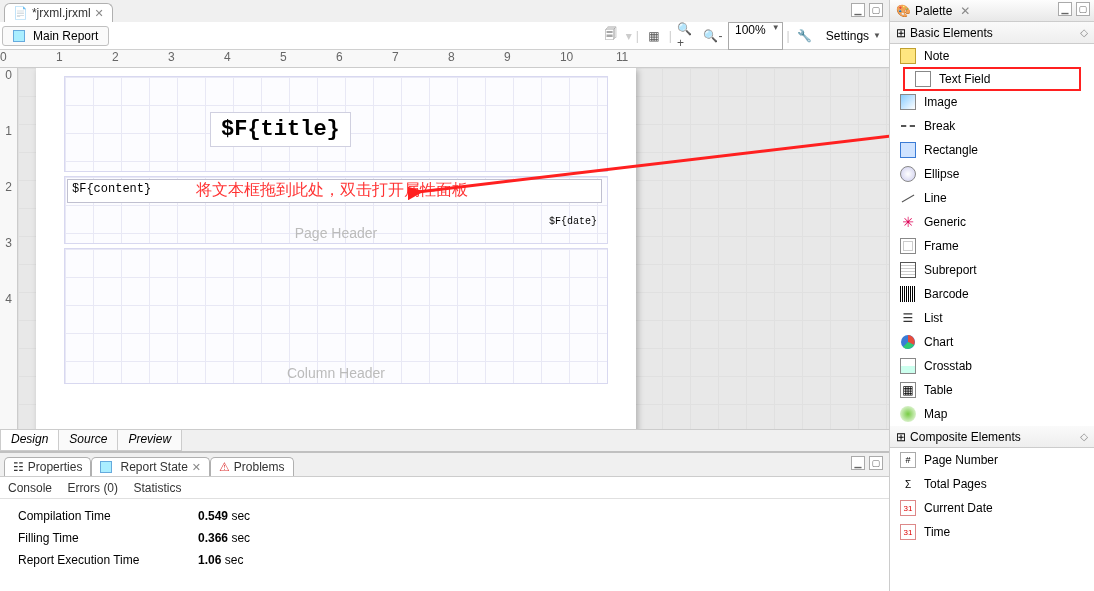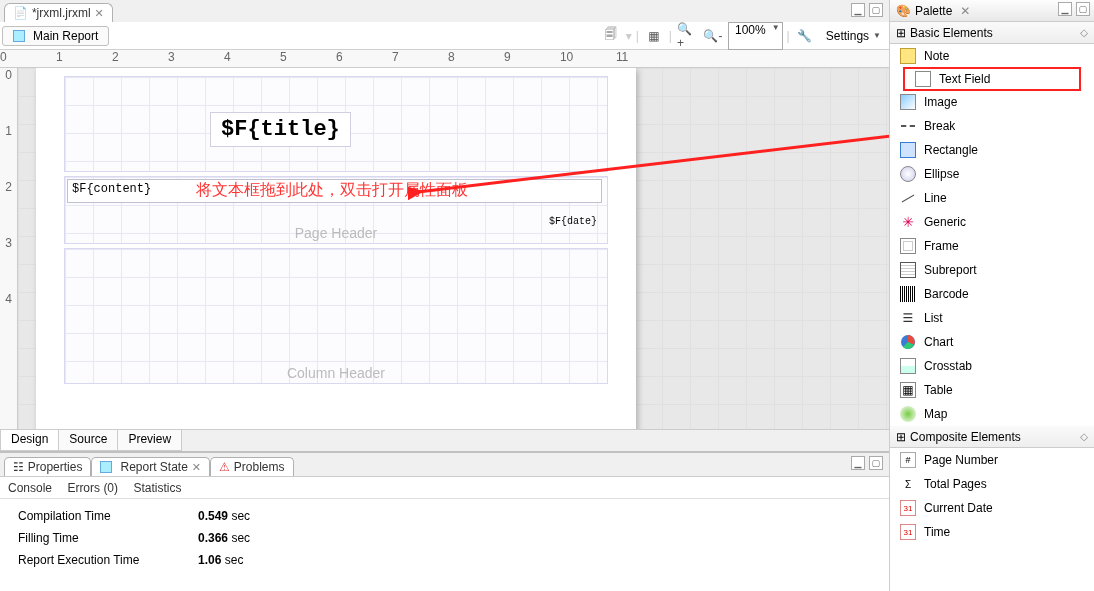--- a/index.html
+++ b/index.html
@@ -39,21 +39,21 @@
 .band.ch-band { height: 136px; margin-top: 4px; }
 .band-label { position: absolute; left: 50%; transform: translateX(-50%); bottom: 2px; color: #bbb; font-size: 14px; pointer-events: none; }
 .field { position: absolute; border: 1px solid #c0c0d0; background: #fff; padding: 2px 4px; font-family: "Courier New", monospace; }
 .field.title { left: 145px; top: 35px; font-size: 22px; font-weight: bold; color: #000; border: 1px solid #d0d0e0; padding: 4px 10px; }
 .field.content { left: 2px; top: 2px; width: 535px; height: 24px; font-size: 12px; }
 .field.date { right: 6px; bottom: 14px; font-size: 10px; border: none; background: transparent; }
 .annot { position: absolute; left: 160px; top: 112px; color: #ff3333; font-size: 16px; font-family: "Microsoft YaHei", sans-serif; pointer-events: none; }
 
 .arrow-svg { position: absolute; left: 390px; top: 62px; pointer-events: none; }
 
-.mode-tabs { height: 22px; background: #f0f0f0; border-top: 1px solid #ccc; display: flex; }
+.mode-tabs { height: 22px; background: #f0f0f0; border-top: 1px solid #ccc; display: flex; font-style: italic; }
 .mode-tabs .mtab { padding: 2px 10px; border: 1px solid #ccc; border-top: none; background: #fafafa; border-right: none; cursor: pointer; }
 .mode-tabs .mtab:last-child { border-right: 1px solid #ccc; }
 .mode-tabs .mtab.active { background: #fff; }
 
 
 .bottom-panel { height: 140px; border-top: 2px solid #c0c0c0; display: flex; flex-direction: column; background: #fff; }
 .bp-tabs { height: 24px; background: #f0f0f0; display: flex; align-items: flex-end; padding-left: 4px; position: relative; border-bottom: 1px solid #ccc; }
 .bp-tabs .tab { border-radius: 5px 5px 0 0; }
 .bp-subtabs { height: 22px; padding: 4px 8px; color: #333; border-bottom: 1px solid #e0e0e0; }
 .bp-subtabs span { margin-right: 12px; cursor: pointer; }

